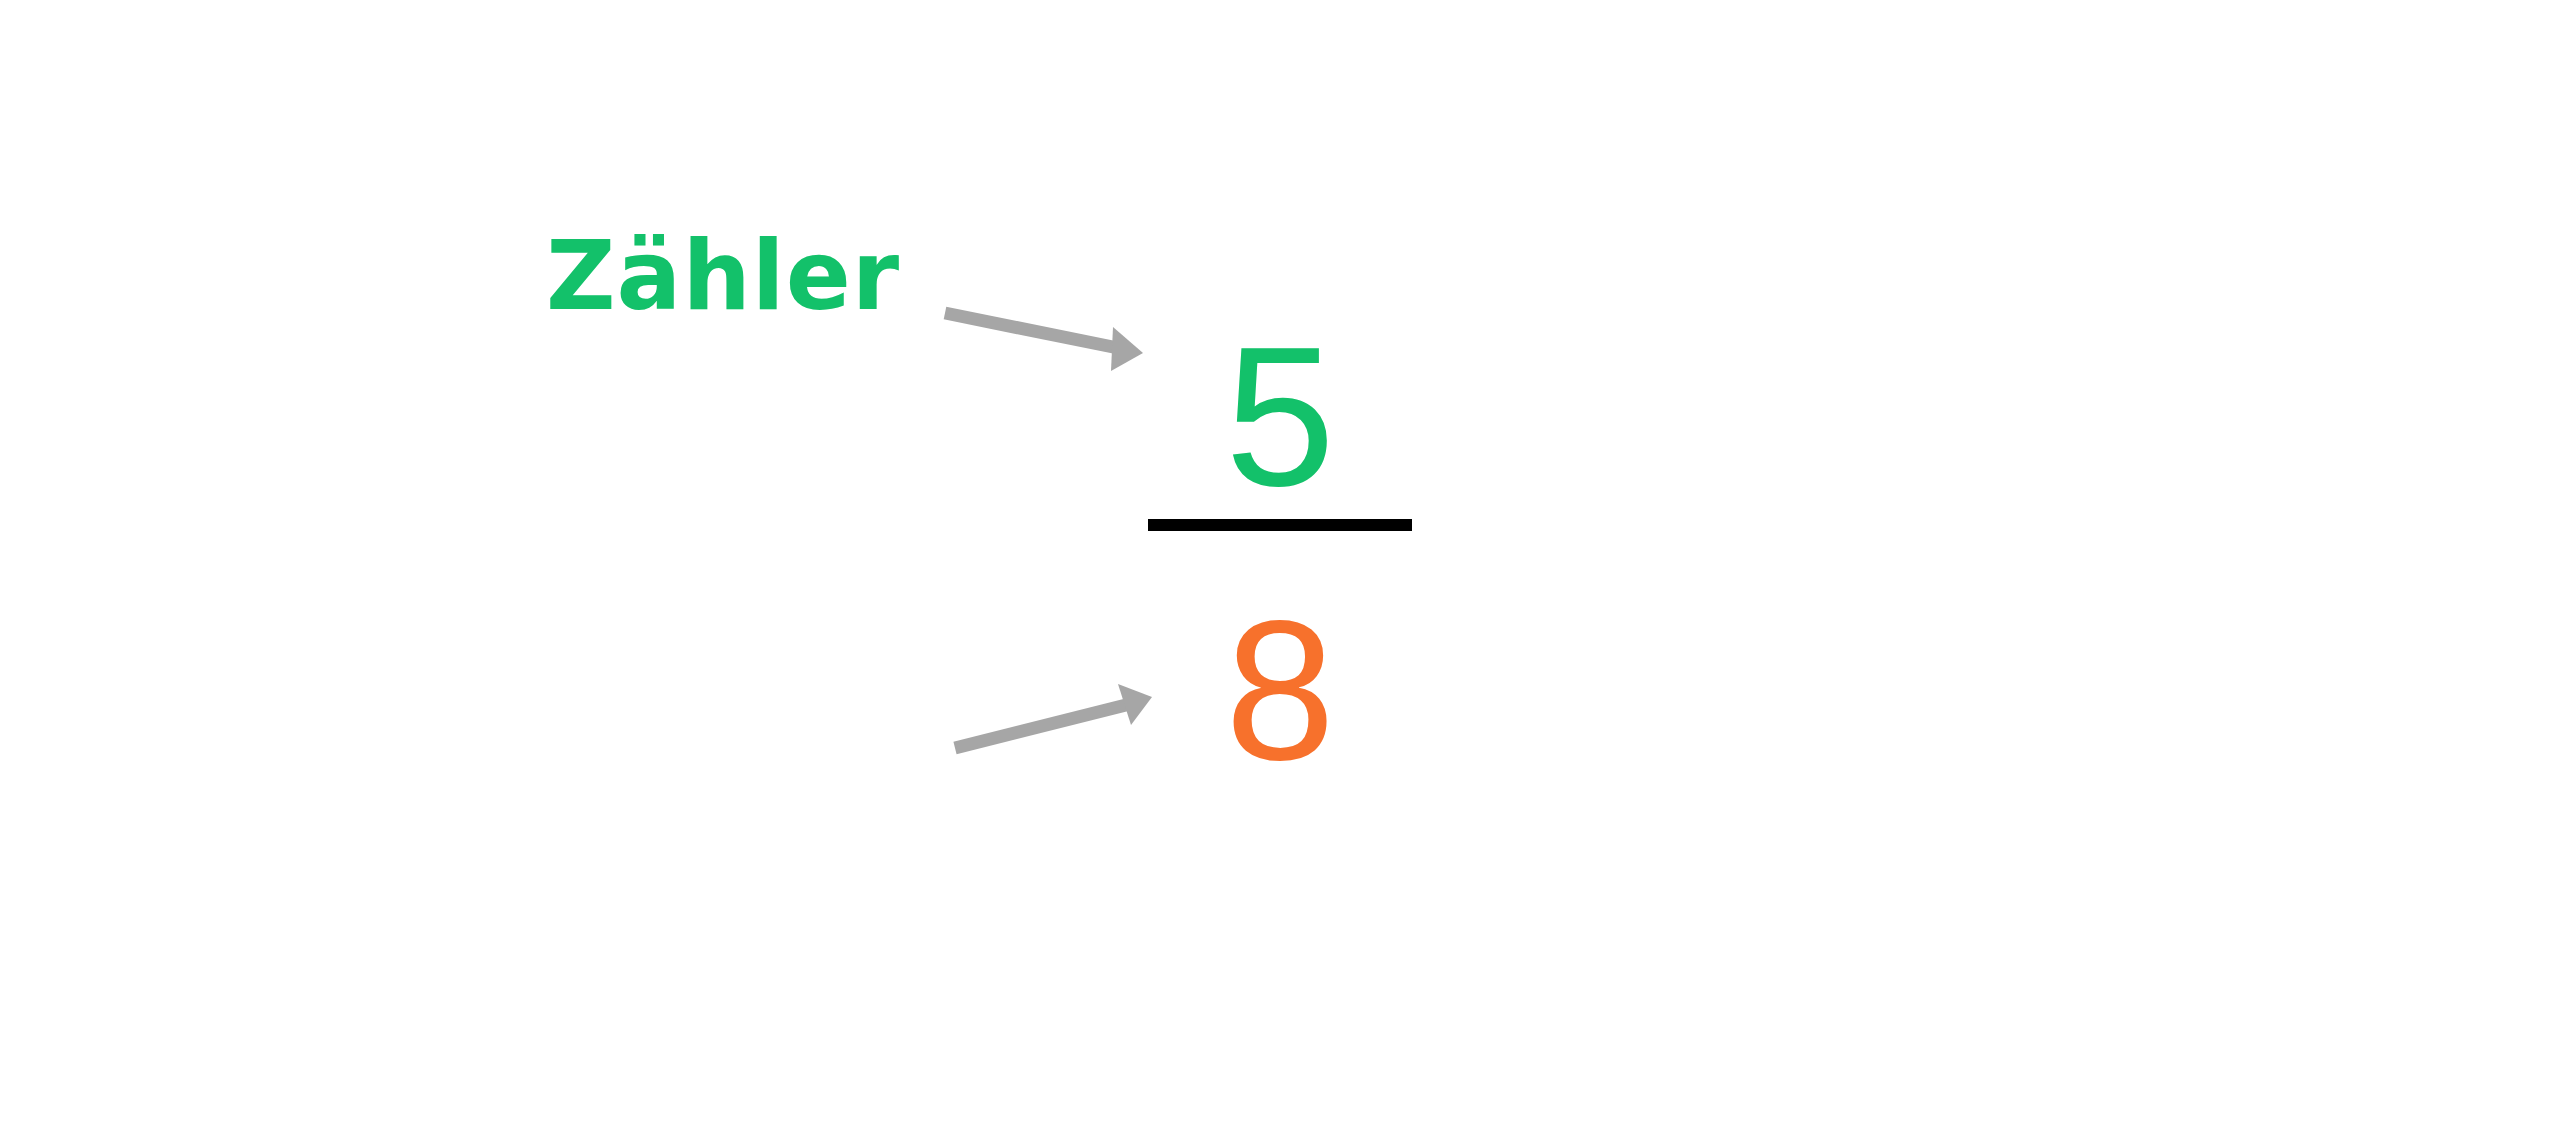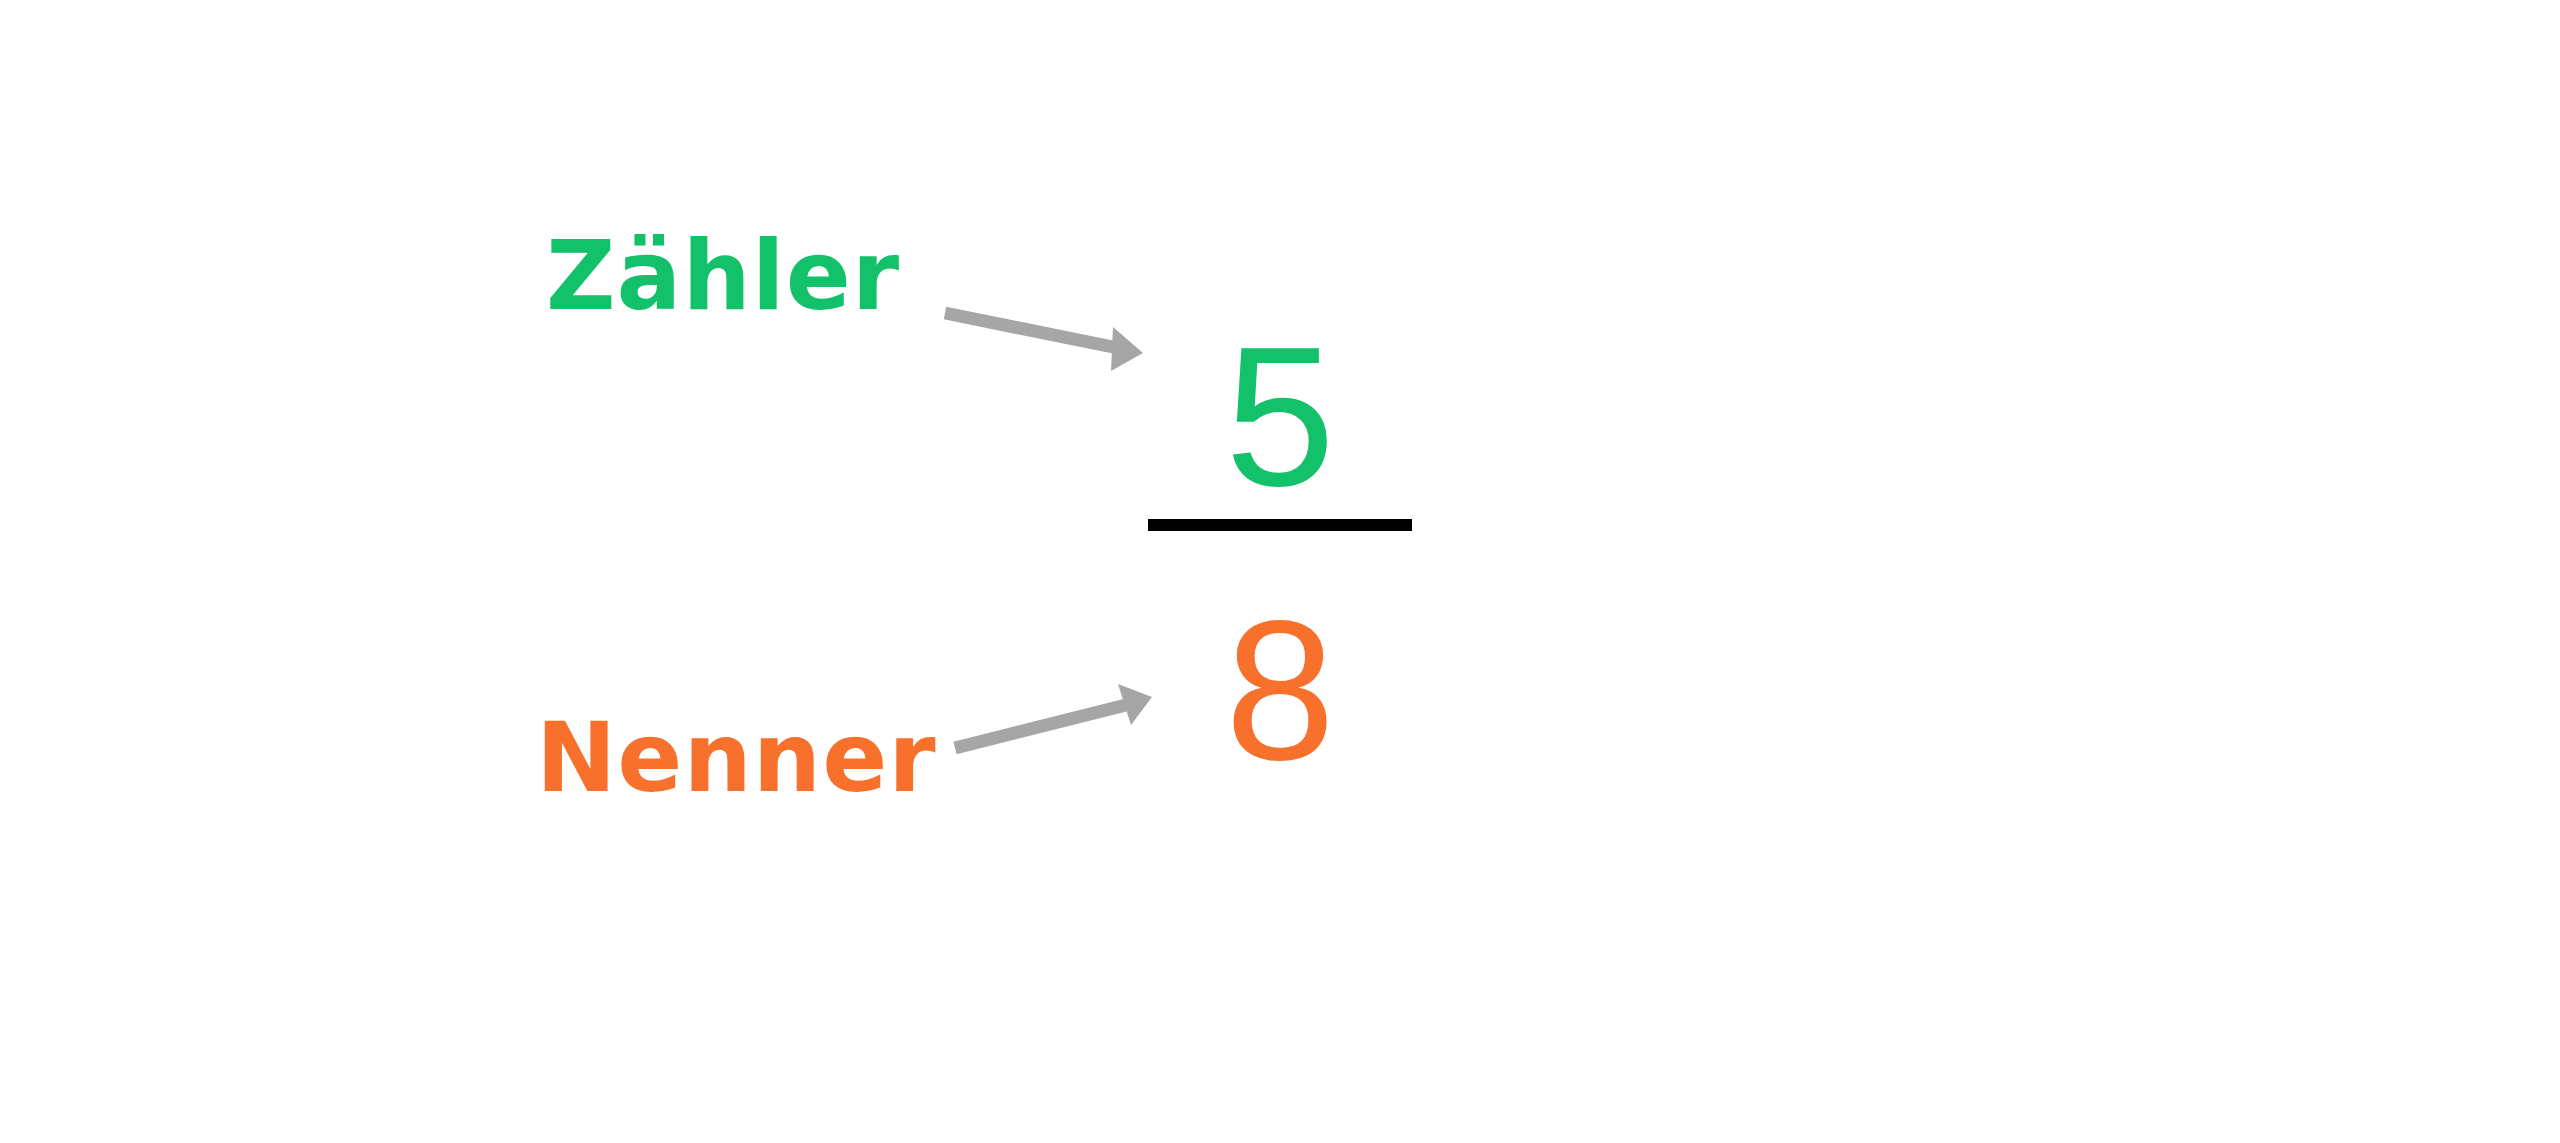--- a/index.html
+++ b/index.html
@@ -78,21 +78,20 @@
     }
   </style>
 </head>
 <body>
 
 <div class="diagram">
 
   <div class="label label-numerator" style="color:#13c16a">Zähler</div>
 
 
-  <div class="label label-denominator" style="color:#f7712c">Nenner</div>
 
   <div class="digit digit-numerator" style="color:#13c16a">5</div>
 
   <div class="fraction-bar"></div>
 
   <div class="digit digit-denominator" style="color:#f7712c">8</div>
 
   <svg class="arrows" viewBox="0 0 2560 1143" xmlns="http://www.w3.org/2000/svg">
 
     <g>

